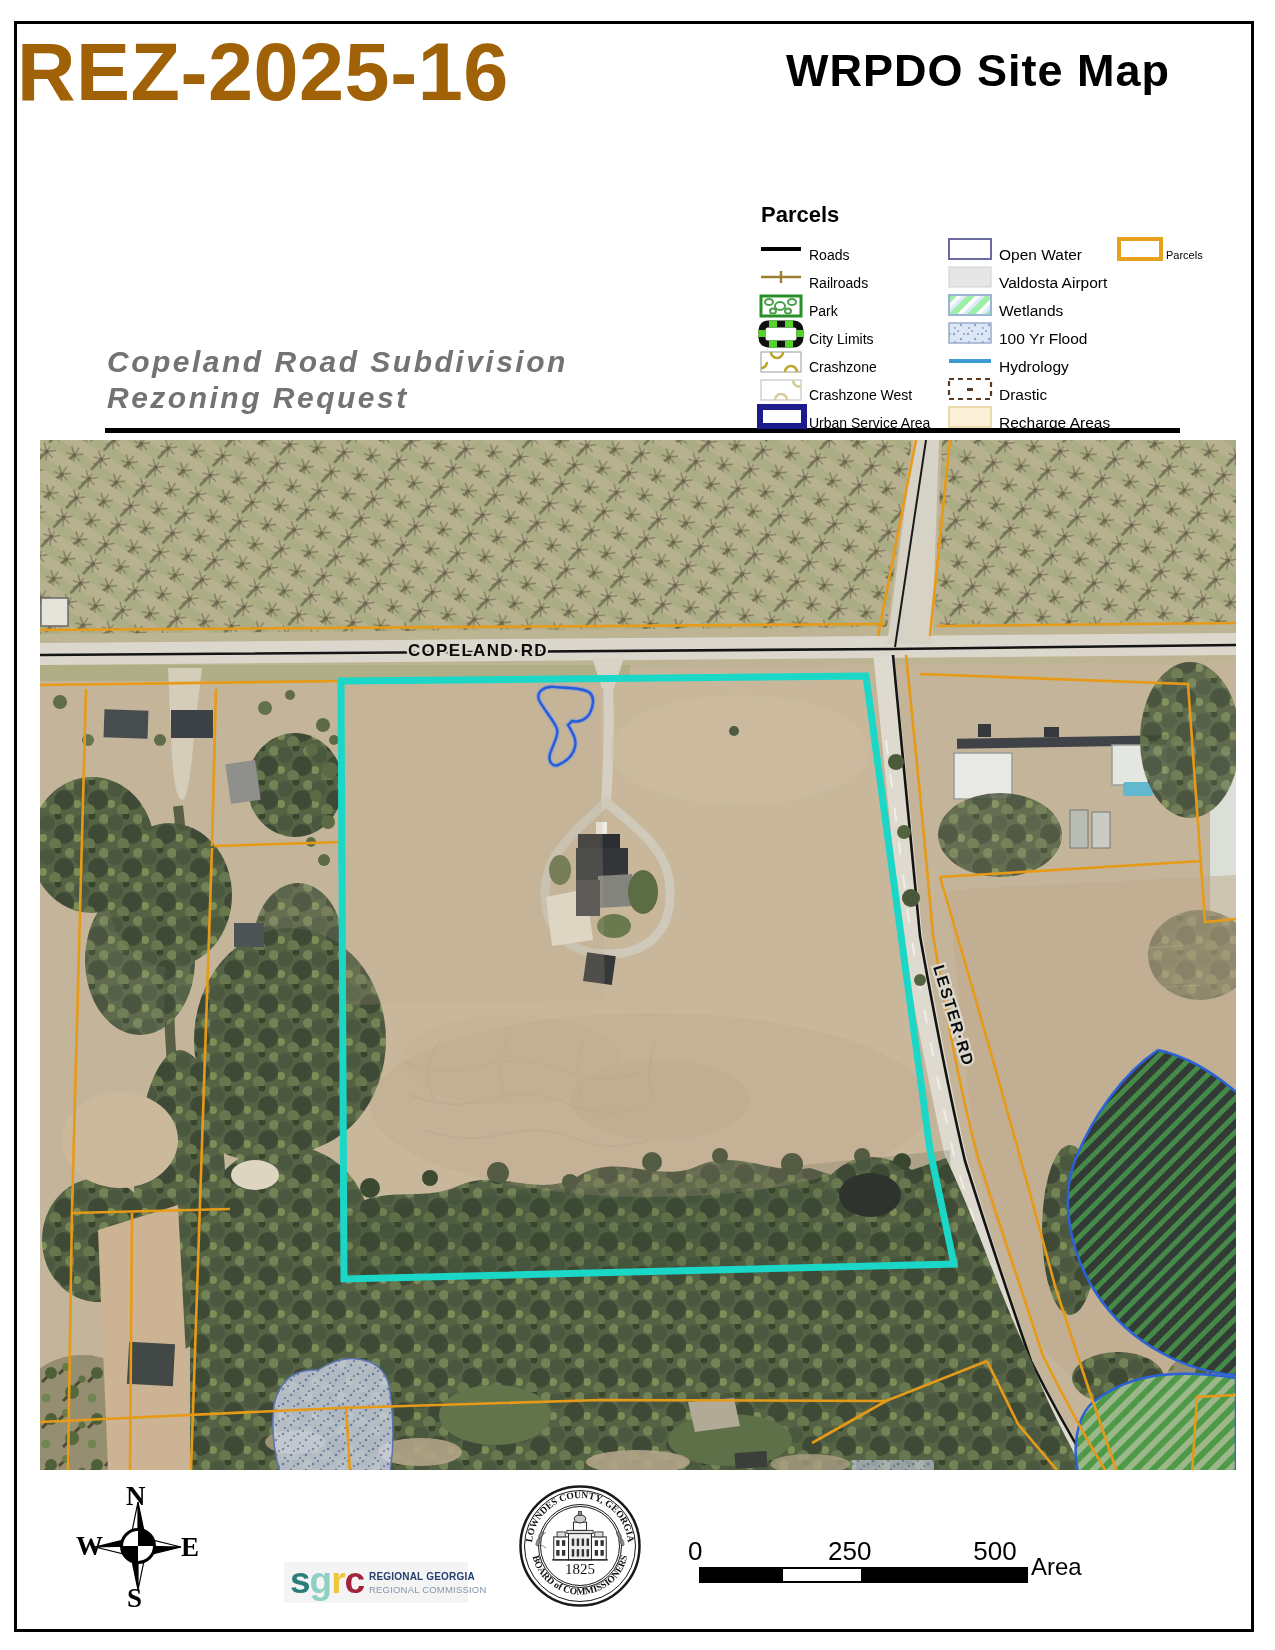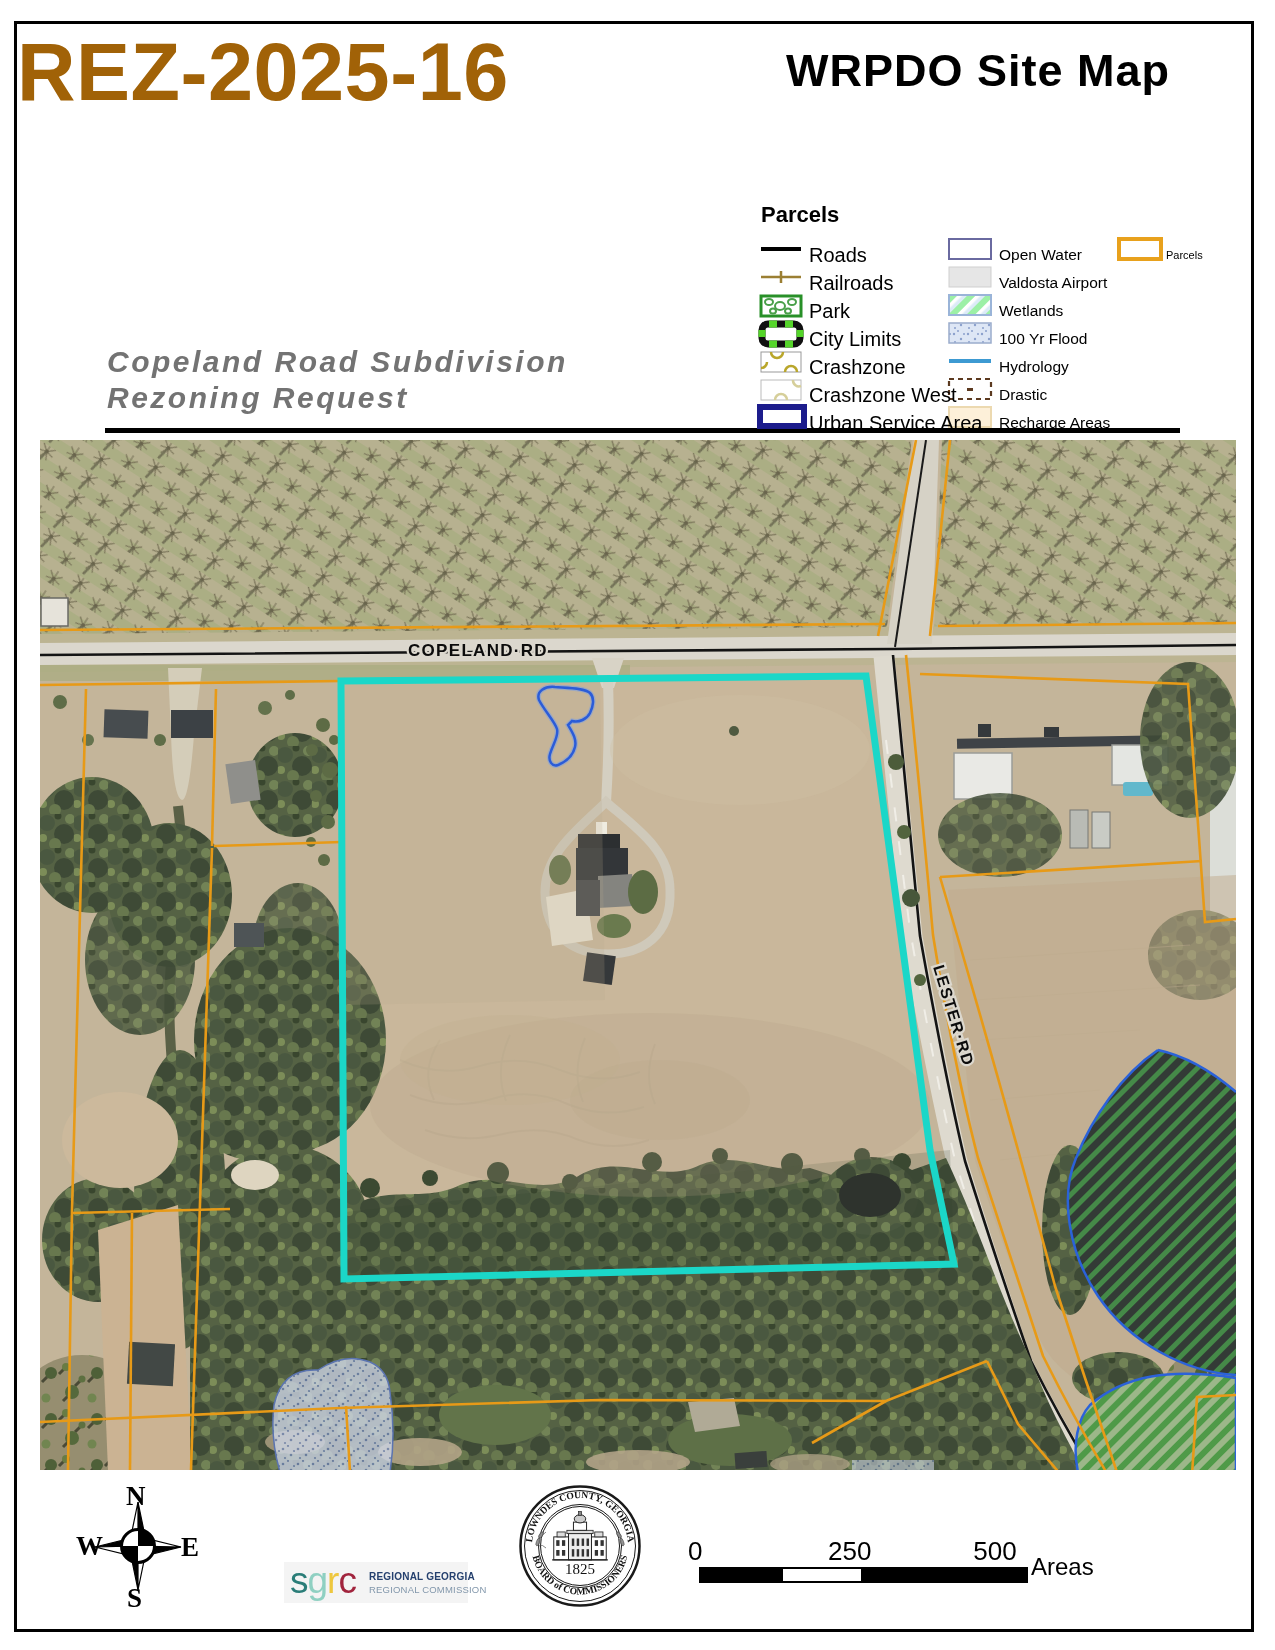--- a/index.html
+++ b/index.html
@@ -103,21 +103,21 @@
 <g>
         <rect x="194" y="147" width="42" height="20" fill="#fff" stroke="#5c3a20" stroke-width="2.2" stroke-dasharray="5 4"></rect>
         <rect x="212" y="156" width="6" height="3" fill="#5c3a20"></rect>
       </g>
 
 <rect x="194" y="175" width="42" height="20" fill="#fdf0d9" stroke="#ecd9b0" stroke-width="2"></rect>
 
 <rect x="364" y="7" width="42" height="20" fill="#fff" stroke="#e8a11c" stroke-width="4"></rect>
 </svg>
 
-<div class="abs" style="left:809px;top:241px;font-size:20px;line-height:28px;color:#000;">Roads<br>Railroads<br>Park<br>City Limits<br>Crashzone<br>Crashzone West<br>Urban Service Area</div>
+<div class="abs" style="left:809px;top:241px;font-size:14px;line-height:28px;color:#000;">Roads<br>Railroads<br>Park<br>City Limits<br>Crashzone<br>Crashzone West<br>Urban Service Area</div>
 
 <div class="abs" style="left:999px;top:241px;font-size:15.5px;line-height:28px;color:#000;">Open Water<br>Valdosta Airport<br>Wetlands<br>100 Yr Flood<br>Hydrology<br>Drastic<br>Recharge Areas</div>
 
 <div class="abs" style="left:1166px;top:241px;font-size:11px;line-height:28px;color:#000;">Parcels</div>
 </div>
 
 <svg class="abs" style="left:40px;top:440px" width="1196" height="1030" viewBox="0 0 1196 1030">
 <defs>
 <pattern id="orch" width="50" height="23" patternUnits="userSpaceOnUse" patternTransform="rotate(33)">
 <rect width="50" height="23" fill="#b7b190"></rect>
@@ -433,21 +433,21 @@
 <path d="M0,0 L0,16.5 A16.5,16.5 0 0 1 -16.5,0 Z" fill="#000"></path>
 </g>
 </svg>
 
 <div class="abs" style="left:126px;top:1481px;font-family:'Liberation Serif',serif;font-size:27px;font-weight:bold;">N</div>
 <div class="abs" style="left:127px;top:1583px;font-family:'Liberation Serif',serif;font-size:27px;font-weight:bold;">S</div>
 <div class="abs" style="left:76px;top:1531px;font-family:'Liberation Serif',serif;font-size:27px;font-weight:bold;">W</div>
 <div class="abs" style="left:181px;top:1532px;font-family:'Liberation Serif',serif;font-size:27px;font-weight:bold;">E</div>
 
 <div class="abs" style="left:284px;top:1562px;width:184px;height:41px;background:#f4f4f4;"></div>
-<div class="abs" style="left:290px;top:1560px;font-size:37px;font-weight:normal;letter-spacing:-1px;">
+<div class="abs" style="left:290px;top:1560px;font-size:37px;font-weight:bold;letter-spacing:-1px;">
 <span style="color:#2a7d78">s</span><span style="color:#8fd0c2">g</span><span style="color:#eec73e">r</span><span style="color:#a1243d">c</span></div>
 
 <div class="abs" style="left:369px;top:1571px;font-size:10px;font-weight:bold;letter-spacing:0.2px;color:#25406e;">REGIONAL GEORGIA</div>
 <div class="abs" style="left:369px;top:1584px;font-size:9.5px;letter-spacing:0.2px;color:#8297ab;">REGIONAL COMMISSION</div>
 
 <svg class="abs" style="left:518px;top:1484px" width="125" height="125" viewBox="0 0 125 125">
 <circle cx="62" cy="62" r="59.5" fill="#fff" stroke="#1a1a1a" stroke-width="2.5"></circle>
 <circle cx="62" cy="62" r="55.5" fill="none" stroke="#1a1a1a" stroke-width="1"></circle>
 <circle cx="62" cy="62" r="41.5" fill="none" stroke="#1a1a1a" stroke-width="1"></circle>
 <circle cx="62" cy="62" r="39.5" fill="none" stroke="#1a1a1a" stroke-width="1"></circle>
@@ -500,14 +500,14 @@
 <text x="62" y="90" text-anchor="middle" font-family="Liberation Serif,serif" font-size="15" fill="#111">1825</text>
 </svg>
 
 <div class="abs" style="left:688px;top:1536px;font-size:26px;color:#000;">0</div>
 <div class="abs" style="left:828px;top:1536px;width:60px;text-align:left;font-size:26px;color:#000;">250</div>
 <div class="abs" style="left:965px;top:1536px;width:60px;text-align:center;font-size:26px;color:#000;">500</div>
 
 <div class="abs" style="left:699px;top:1567px;width:329px;height:16px;background:#000;"></div>
 <div class="abs" style="left:783px;top:1569px;width:78px;height:12px;background:#fff;"></div>
 
-<div class="abs" style="left:1031px;top:1553px;font-size:24px;color:#000;">Areas</div>
+<div class="abs" style="left:1031px;top:1553px;font-size:24px;color:#000;">Area</div>
 </div>
 
 </body></html>

